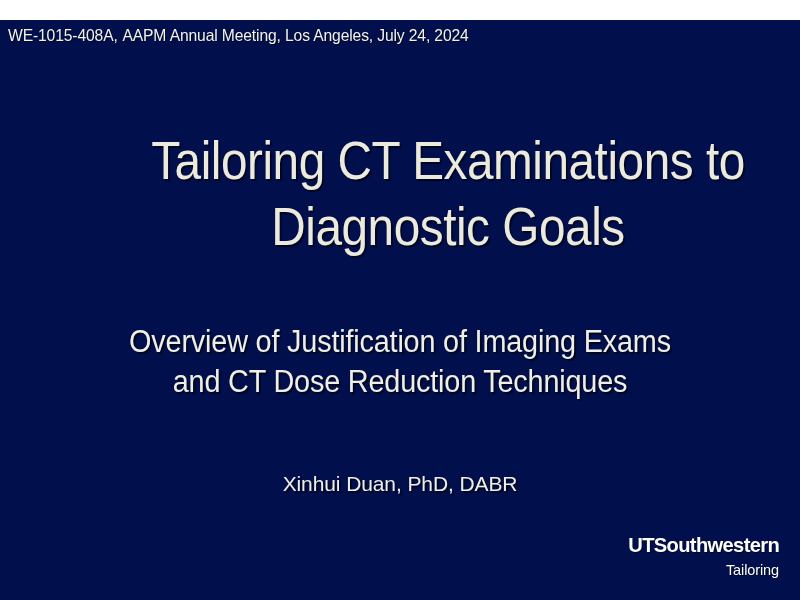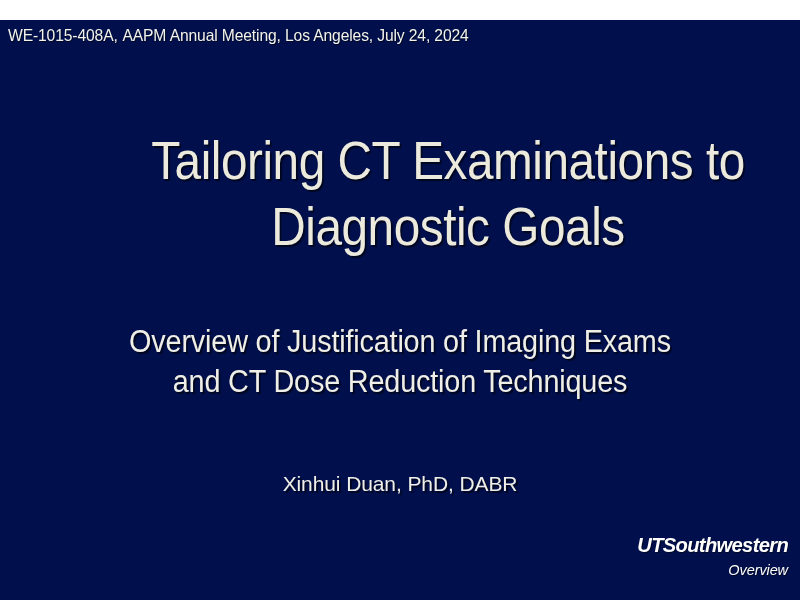--- a/index.html
+++ b/index.html
@@ -92,25 +92,24 @@
     font-weight: 400;
     color: #f0efe7;
     letter-spacing: -0.1px;
     white-space: nowrap;
     text-shadow: 2px 2px 1px rgba(0,0,0,0.6);
   }
 
   
   #institution-logo {
     position: absolute;
-    right: 12px;
+    right: 21px;
     top: 514px;
     text-align: right;
     line-height: 1;
-    font-style: italic;
   }
   #institution-logo .logo-primary {
     display: block;
     font-size: 21px;
     font-weight: 700;
     color: #ffffff;
     letter-spacing: -0.7px;
     white-space: nowrap;
     text-shadow: 1px 1px 0 rgba(0,0,0,0.5);
     transform: scaleX(0.96);
@@ -164,18 +163,18 @@
 
   <div id="author-line">Xinhui Duan, PhD, DABR</div>
 
   <div id="subtitle-block">
     <span class="subtitle-line">Overview of Justification of Imaging Exams</span>
     <span class="subtitle-line">and CT Dose Reduction Techniques</span>
   </div>
 
   <div id="institution-logo">
     <span class="logo-primary">UTSouthwestern</span>
-    <span class="logo-department">Overview</span>
+    <span class="logo-department">Tailoring</span>
   </div>
 
   <div id="slide-number">1</div>
 
 </div>
 
 </body></html>

